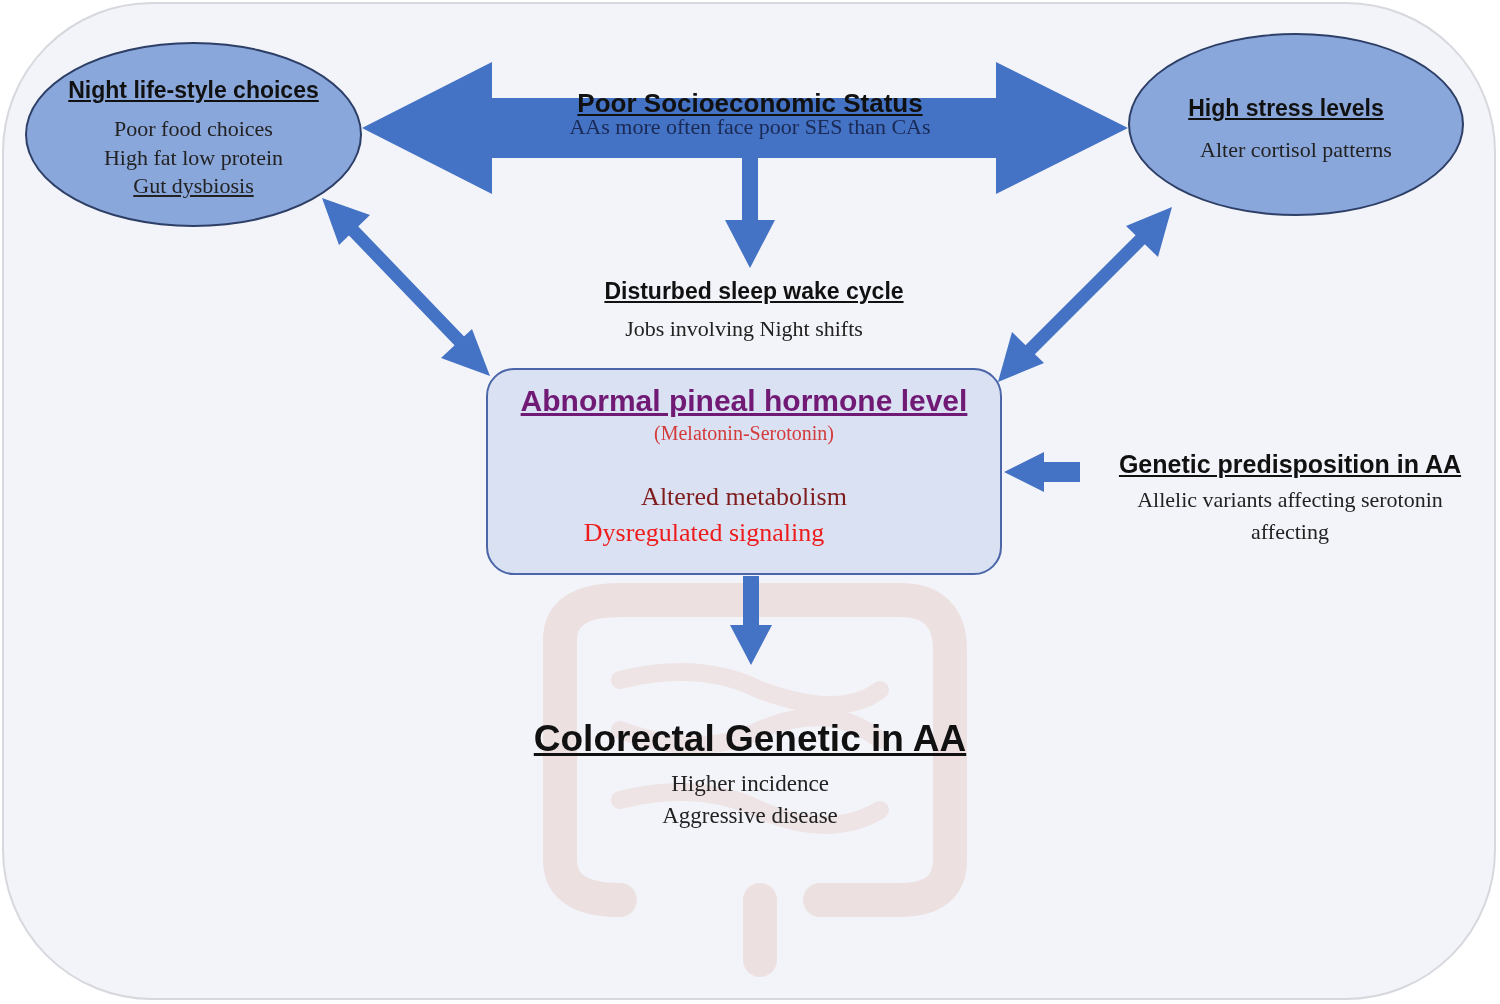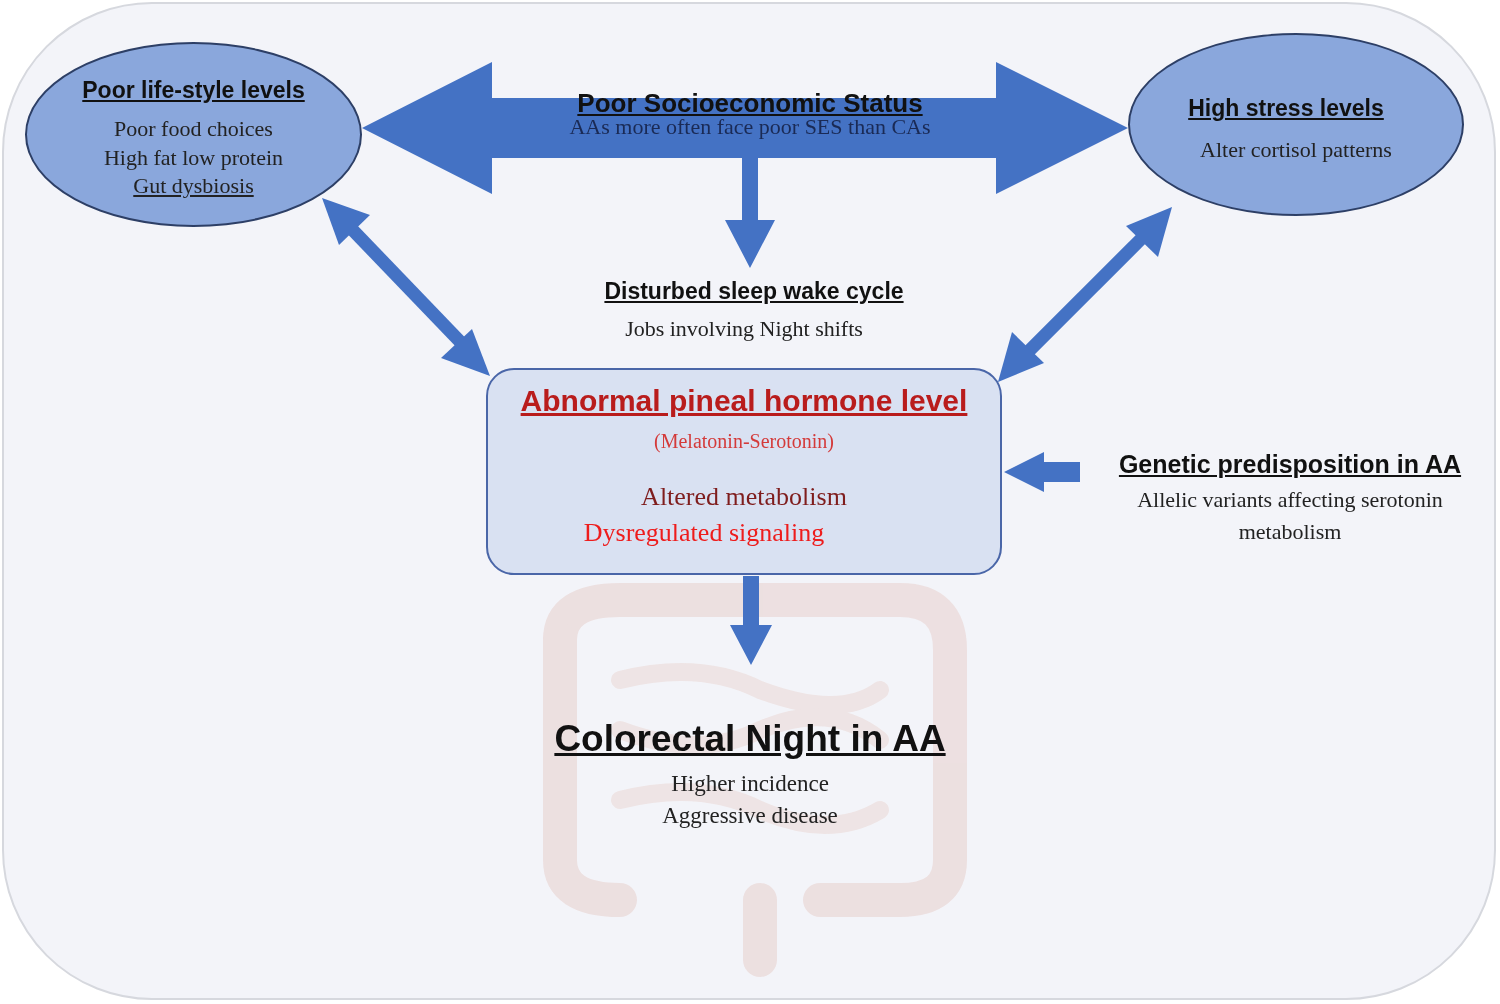--- a/index.html
+++ b/index.html
@@ -57,35 +57,35 @@
 </svg>
 
 <div class="ellipse" style="left:25px;top:42px;width:337px;height:185px;"></div>
 <div class="ellipse" style="left:1128px;top:33px;width:336px;height:183px;"></div>
 
 <div class="center-box"></div>
 
 <div class="t head" style="left:500px;width:500px;top:44px;font-size:26px;margin-top:44px;">Poor Socioeconomic Status</div>
 <div class="t serif" style="left:500px;width:500px;top:114px;font-size:22px;color:#1a2a55;">AAs more often face poor SES than CAs</div>
 
-<div class="t head" style="left:25px;width:337px;top:77px;font-size:23px;">Poor life-style levels</div>
+<div class="t head" style="left:25px;width:337px;top:77px;font-size:23px;">Night life-style choices</div>
 <div class="t serif" style="left:25px;width337px;width:337px;top:116px;font-size:22px;">Poor food choices</div>
 <div class="t serif" style="left:25px;width:337px;top:145px;font-size:22px;">High fat low protein</div>
 <div class="t serif" style="left:25px;width:337px;top:173px;font-size:22px;text-decoration:underline;">Gut dysbiosis</div>
 
 <div class="t head" style="left:1118px;width:336px;top:95px;font-size:23px;">High stress levels</div>
 <div class="t serif" style="left:1128px;width:336px;top:137px;font-size:22px;">Alter cortisol patterns</div>
 
 <div class="t head" style="left:500px;width:508px;top:278px;font-size:23px;">Disturbed sleep wake cycle</div>
 <div class="t serif" style="left:490px;width:508px;top:316px;font-size:22px;">Jobs involving Night shifts</div>
 
-<div class="t head red" style="left:486px;width:516px;top:384px;font-size:30px;color:#b91c1c;">Abnormal pineal hormone level</div>
-<div class="t serif red" style="left:486px;width:516px;top:422px;font-size:20px;color:#d43a3a;margin-top:8px;">(Melatonin-Serotonin)</div>
+<div class="t head red" style="left:486px;width:516px;top:384px;font-size:30px;color:#701a75;">Abnormal pineal hormone level</div>
+<div class="t serif red" style="left:486px;width:516px;top:422px;font-size:20px;color:#d43a3a;">(Melatonin-Serotonin)</div>
 <div class="t serif red" style="left:486px;width:516px;top:482px;font-size:26px;color:#7f1d1d;">Altered metabolism</div>
 <div class="t serif red" style="left:486px;width:436px;top:518px;font-size:26px;color:#ee1c1c;">Dysregulated signaling</div>
 
 <div class="t head" style="left:1090px;width:400px;top:450px;font-size:25px;">Genetic predisposition in AA</div>
 <div class="t serif" style="left:1090px;width:400px;top:487px;font-size:22px;">Allelic variants affecting serotonin</div>
-<div class="t serif" style="left:1090px;width:400px;top:519px;font-size:22px;">metabolism</div>
+<div class="t serif" style="left:1090px;width:400px;top:519px;font-size:22px;">affecting</div>
 
-<div class="t head" style="left:450px;width:600px;top:718px;font-size:37px;">Colorectal Night in AA</div>
+<div class="t head" style="left:450px;width:600px;top:718px;font-size:37px;">Colorectal Genetic in AA</div>
 <div class="t serif" style="left:450px;width:600px;top:771px;font-size:23px;">Higher incidence</div>
 <div class="t serif" style="left:450px;width:600px;top:803px;font-size:23px;">Aggressive disease</div>
 
 </body></html>

